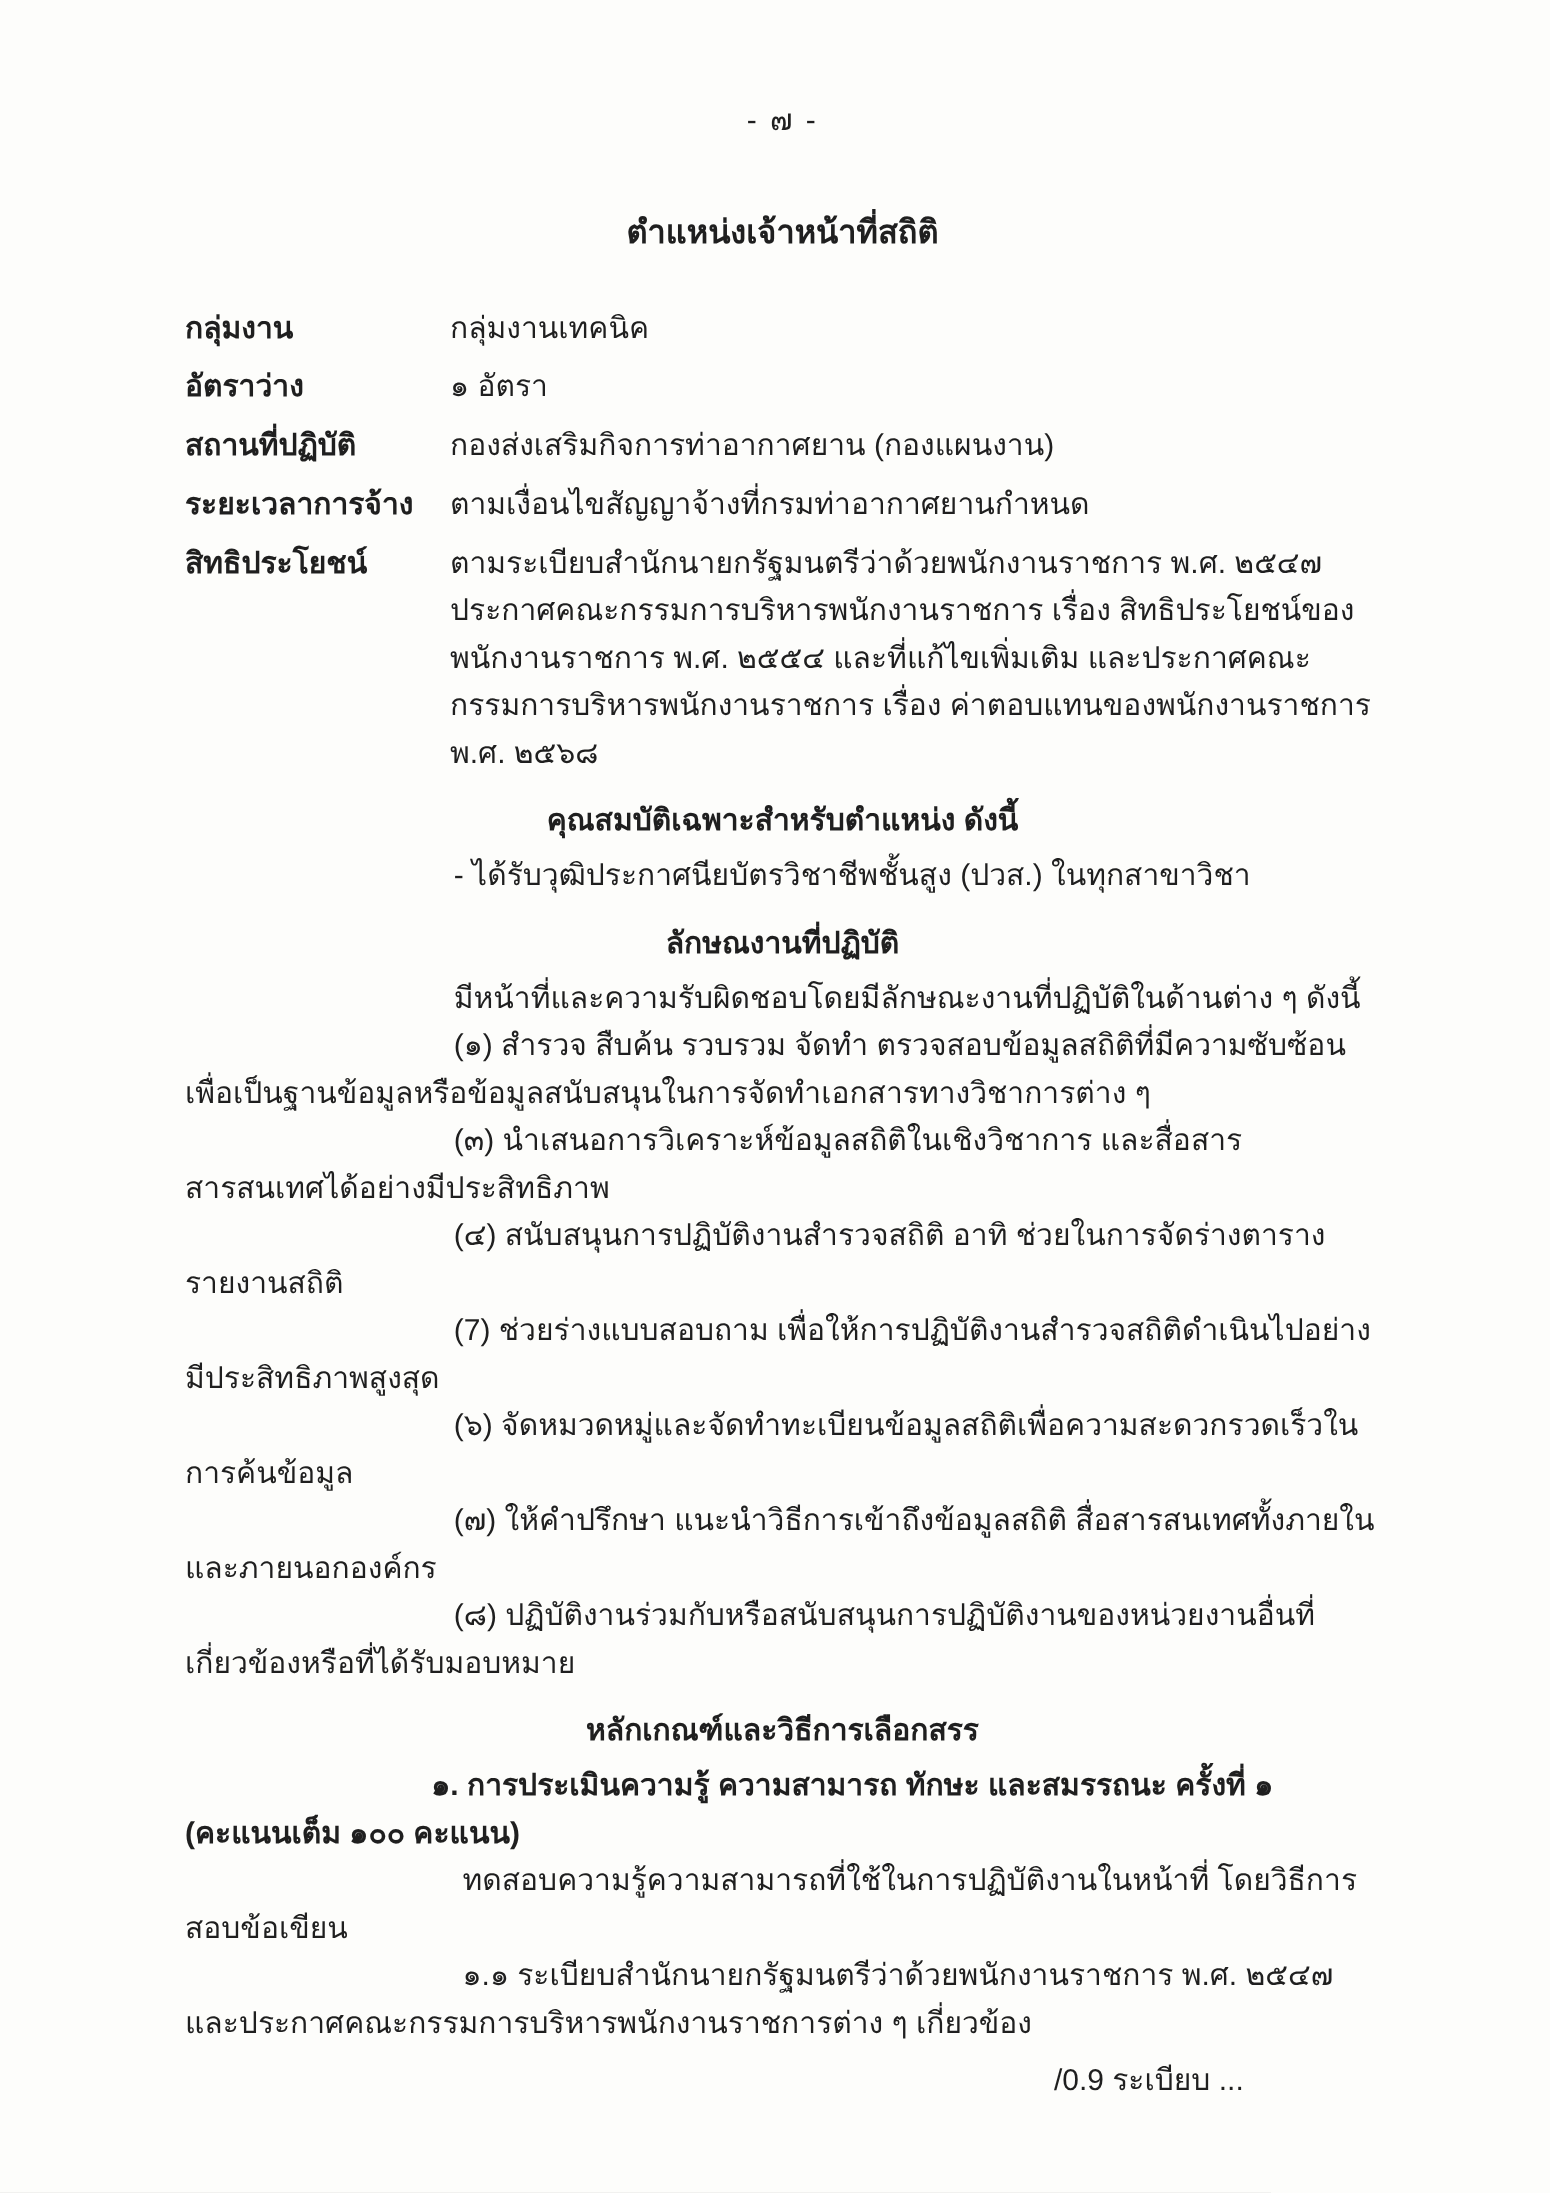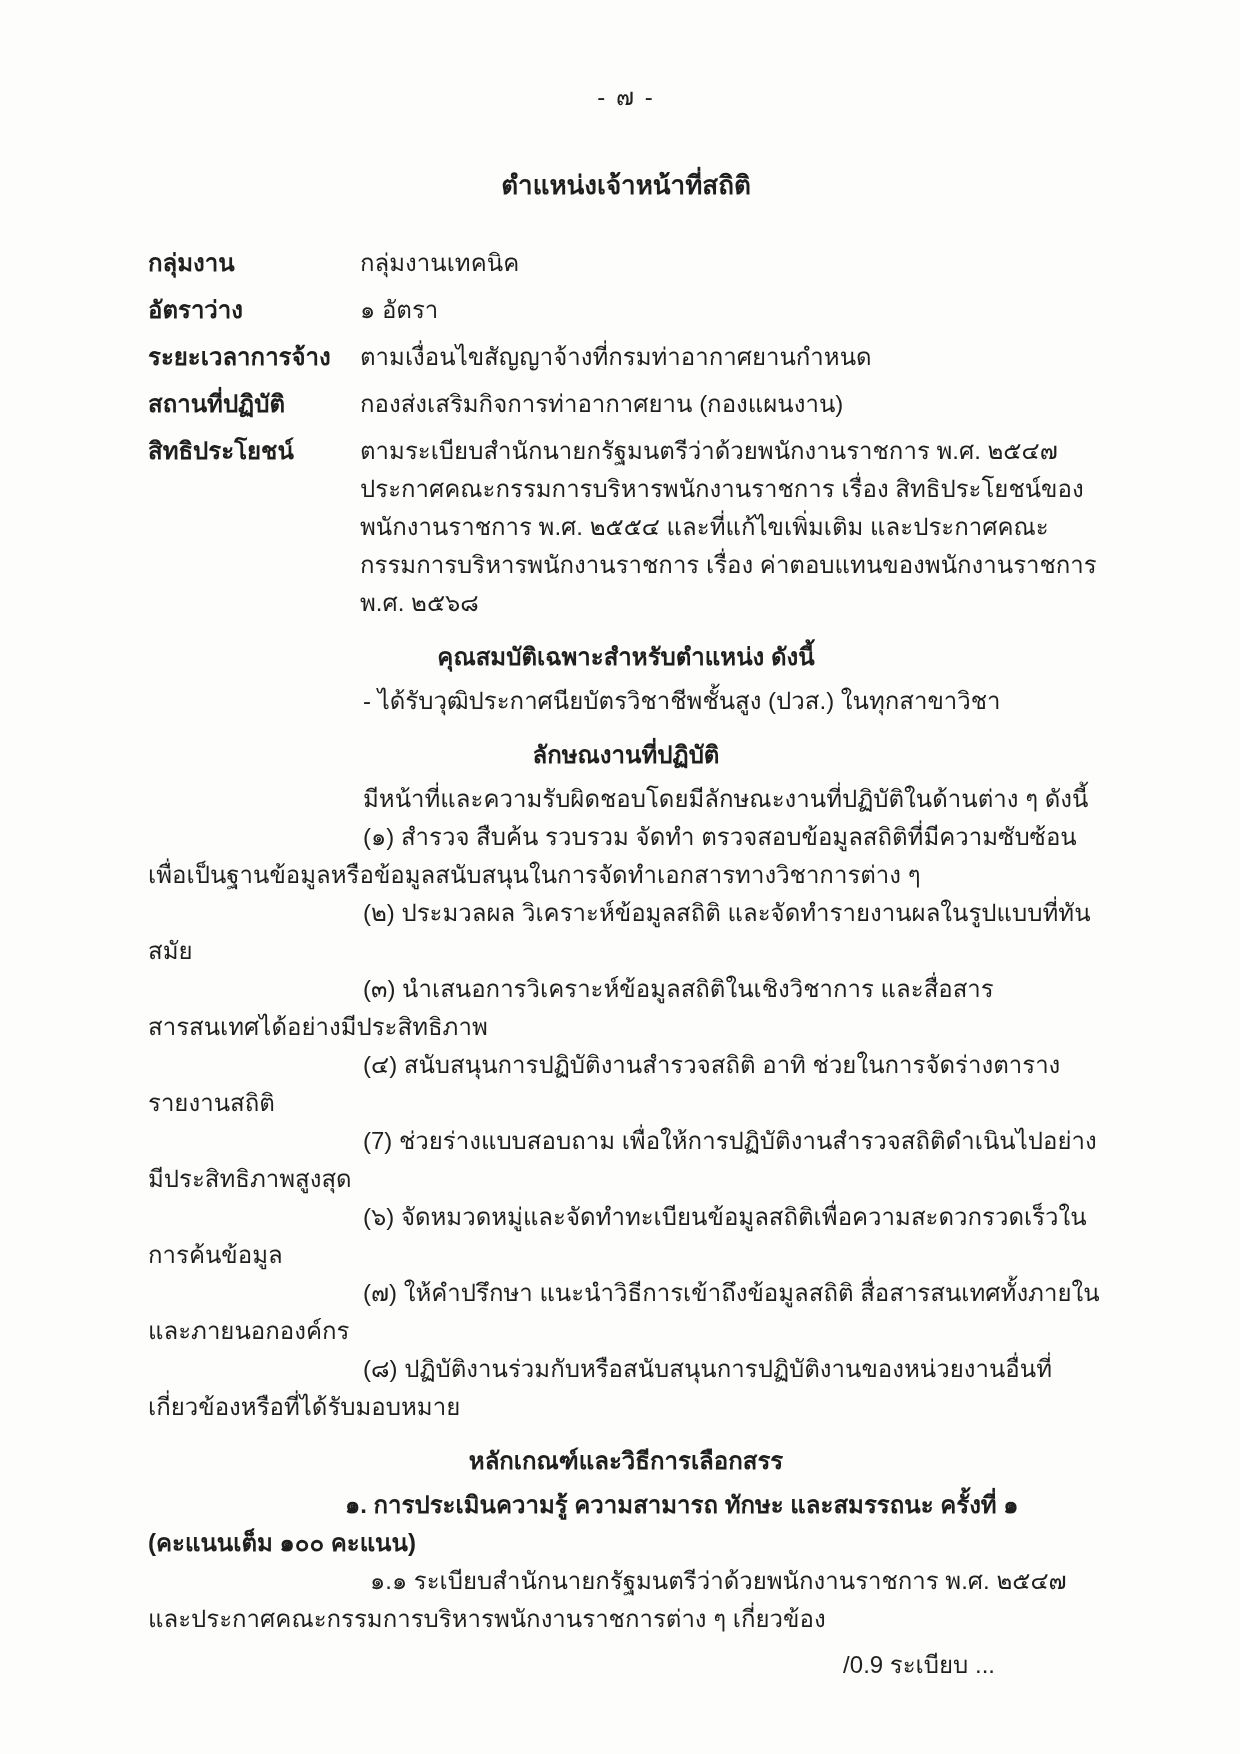--- a/index.html
+++ b/index.html
@@ -78,46 +78,46 @@
   <div class="fields">
     <div class="field-row">
       <div class="field-label">กลุ่มงาน</div>
       <div class="field-value">กลุ่มงานเทคนิค</div>
     </div>
     <div class="field-row">
       <div class="field-label">อัตราว่าง</div>
       <div class="field-value">๑ อัตรา</div>
     </div>
     <div class="field-row">
+      <div class="field-label">สถานที่ปฏิบัติ</div>
+      <div class="field-value">กองส่งเสริมกิจการท่าอากาศยาน (กองแผนงาน)</div>
+    </div>
+    <div class="field-row">
       <div class="field-label">ระยะเวลาการจ้าง</div>
       <div class="field-value">ตามเงื่อนไขสัญญาจ้างที่กรมท่าอากาศยานกำหนด</div>
-    </div>
-    <div class="field-row">
-      <div class="field-label">สถานที่ปฏิบัติ</div>
-      <div class="field-value">กองส่งเสริมกิจการท่าอากาศยาน (กองแผนงาน)</div>
     </div>
     <div class="field-row">
       <div class="field-label">สิทธิประโยชน์</div>
       <div class="field-value">ตามระเบียบสำนักนายกรัฐมนตรีว่าด้วยพนักงานราชการ พ.ศ. ๒๕๔๗ ประกาศคณะกรรมการบริหารพนักงานราชการ เรื่อง สิทธิประโยชน์ของพนักงานราชการ พ.ศ. ๒๕๕๔ และที่แก้ไขเพิ่มเติม และประกาศคณะกรรมการบริหารพนักงานราชการ เรื่อง ค่าตอบแทนของพนักงานราชการ พ.ศ. ๒๕๖๘</div>
     </div>
   </div>
 
   <div class="section-heading">คุณสมบัติเฉพาะสำหรับตำแหน่ง ดังนี้</div>
   <p class="para">- ได้รับวุฒิประกาศนียบัตรวิชาชีพชั้นสูง (ปวส.) ในทุกสาขาวิชา</p>
 
   <div class="section-heading">ลักษณงานที่ปฏิบัติ</div>
   <p class="para">มีหน้าที่และความรับผิดชอบโดยมีลักษณะงานที่ปฏิบัติในด้านต่าง ๆ ดังนี้</p>
   <p class="para">(๑) สำรวจ สืบค้น รวบรวม จัดทำ ตรวจสอบข้อมูลสถิติที่มีความซับซ้อน เพื่อเป็นฐานข้อมูลหรือข้อมูลสนับสนุนในการจัดทำเอกสารทางวิชาการต่าง ๆ</p>
-  <p class="para">(๒) ประมวลผล วิเคราะห์ข้อมูลสถิติ และจัดทำรายงานผลในรูปแบบที่ทันสมัย</p>
   <p class="para">(๓) นำเสนอการวิเคราะห์ข้อมูลสถิติในเชิงวิชาการ และสื่อสารสารสนเทศได้อย่างมีประสิทธิภาพ</p>
   <p class="para">(๔) สนับสนุนการปฏิบัติงานสำรวจสถิติ อาทิ ช่วยในการจัดร่างตารางรายงานสถิติ</p>
   <p class="para">(7) ช่วยร่างแบบสอบถาม เพื่อให้การปฏิบัติงานสำรวจสถิติดำเนินไปอย่างมีประสิทธิภาพสูงสุด</p>
   <p class="para">(๖) จัดหมวดหมู่และจัดทำทะเบียนข้อมูลสถิติเพื่อความสะดวกรวดเร็วในการค้นข้อมูล</p>
   <p class="para">(๗) ให้คำปรึกษา แนะนำวิธีการเข้าถึงข้อมูลสถิติ สื่อสารสนเทศทั้งภายในและภายนอกองค์กร</p>
   <p class="para">(๘) ปฏิบัติงานร่วมกับหรือสนับสนุนการปฏิบัติงานของหน่วยงานอื่นที่เกี่ยวข้องหรือที่ได้รับมอบหมาย</p>
 
   <div class="section-heading">หลักเกณฑ์และวิธีการเลือกสรร</div>
   <p class="para bold-item">๑. การประเมินความรู้ ความสามารถ ทักษะ และสมรรถนะ ครั้งที่ ๑ (คะแนนเต็ม ๑๐๐ คะแนน)</p>
+  <p class="para sub-indent">ทดสอบความรู้ความสามารถที่ใช้ในการปฏิบัติงานในหน้าที่ โดยวิธีการสอบข้อเขียน</p>
   <p class="para sub-indent">๑.๑ ระเบียบสำนักนายกรัฐมนตรีว่าด้วยพนักงานราชการ พ.ศ. ๒๕๔๗ และประกาศคณะกรรมการบริหารพนักงานราชการต่าง ๆ เกี่ยวข้อง</p>
 
   <div class="footer-mark">/0.9 ระเบียบ ...</div>
 
 </div>
 
 </body></html>

